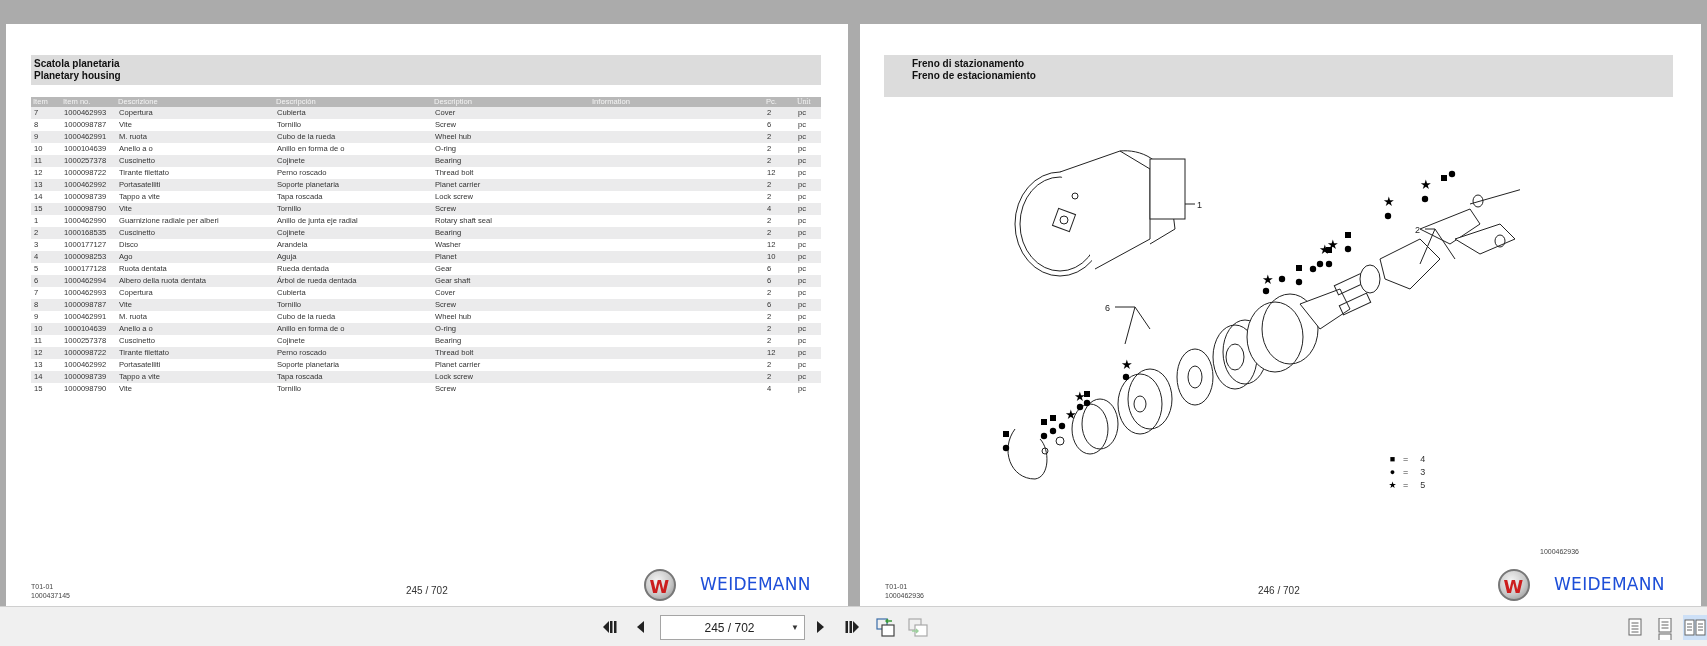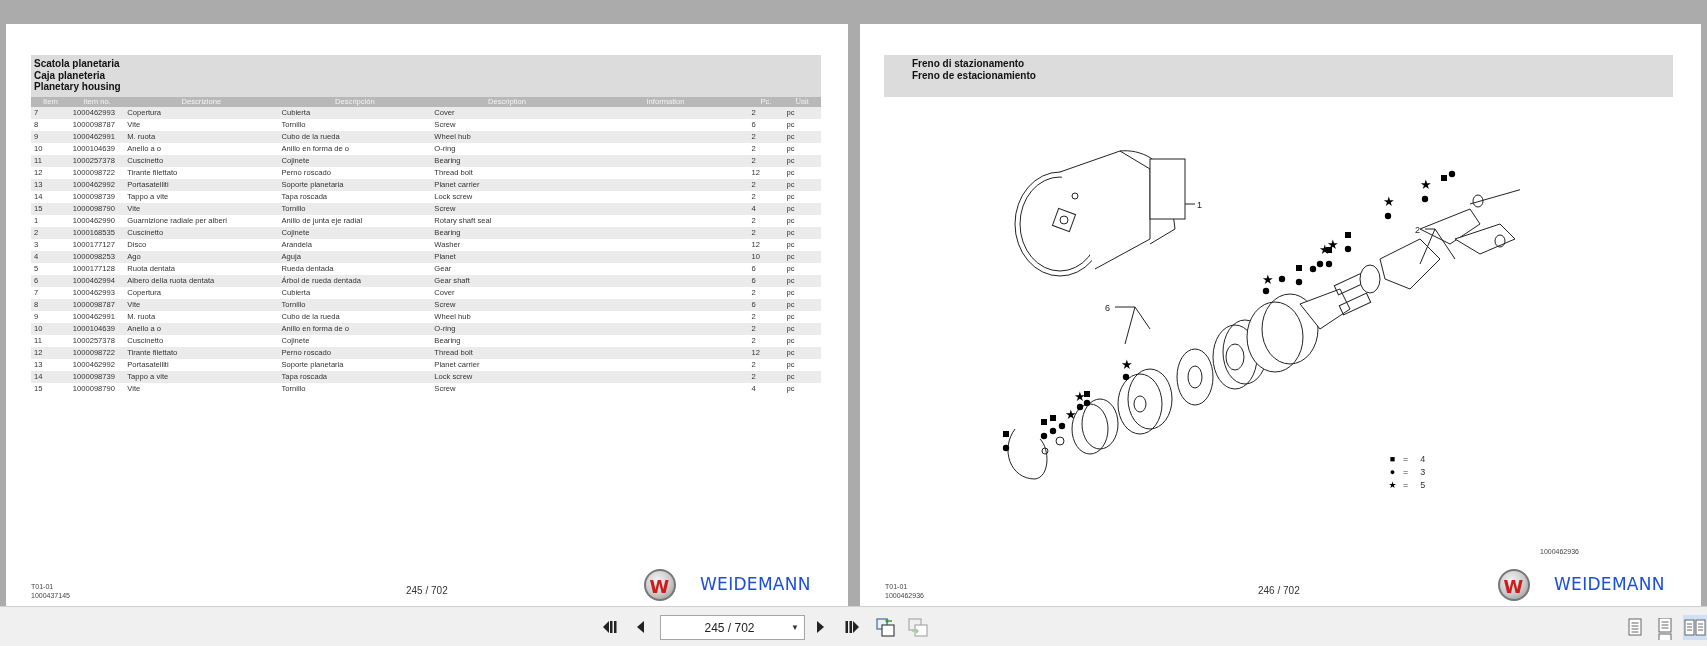--- a/index.html
+++ b/index.html
@@ -9,21 +9,21 @@
   .viewer { position: absolute; left: 0; top: 0; width: 1707px; height: 606px; background: #ababab; margin-top: 15px; }
   .page { position: absolute; top: 9px; height: 596px; background: #ffffff; }
   .page-left { left: 6px; width: 842px; }
   .page-right { left: 860px; width: 841px; }
 
   .title-block { position: absolute; left: 25px; top: 31px; width: 790px; background: #dcdcdc; padding: 3px 3px 4px 3px; }
   .page-right .title-block { left: 24px; width: 789px; height: 42px; padding-left: 28px; }
   .title-line { font-size: 10px; font-weight: bold; color: #111; line-height: 11.5px; }
 
   table.parts { position: absolute; left: 25px; top: 73px; width: 790px; border-collapse: collapse; font-size: 7.6px; color: #333; }
-  table.parts th { background: #b8b8b8; color: #f4f4f4; font-weight: normal; text-align: center; height: 10px; padding: 0 12px; line-height: 10px; }
+  table.parts th { background: #b8b8b8; color: #f4f4f4; font-weight: normal; text-align: left; height: 10px; padding: 0 2px; line-height: 10px; }
   table.parts td { height: 12px; padding: 0 3px; line-height: 12px; white-space: nowrap; }
   table.parts tr.odd td { background: #ebebec; }
   table.parts tr.even td { background: #ffffff; }
   .c-item { width: 30px; } .c-no { width: 55px; } .c-it { width: 158px; }
   .c-es { width: 158px; } .c-en { width: 158px; } .c-info { width: 174px; }
   .c-pc { width: 31px; } .c-unit { width: 26px; font-family: Liberation Serif, serif; }
 
   .footer-code { position: absolute; left: 25px; top: 558px; font-size: 7px; color: #444; line-height: 9px; }
   .page-num { position: absolute; top: 561px; font-size: 10px; color: #333; }
   .page-left .page-num { left: 400px; }
@@ -50,21 +50,20 @@
   .view-btn.active { background: #cde0f7; top: 8px; height: 25px; width: 24px; }
 </style>
 </head>
 <body>
 
 <div class="viewer">
 
   <div class="page page-left">
     <div class="title-block">
       <div class="title-line">Scatola planetaria</div>
-      <div class="title-line">Caja planeteria</div>
       <div class="title-line">Planetary housing</div>
     </div>
 
     <table class="parts">
       <thead>
         <tr>
           <th class="c-item">Item</th>
           <th class="c-no">Item no.</th>
           <th class="c-it">Descrizione</th>
           <th class="c-es">Descripción</th>

